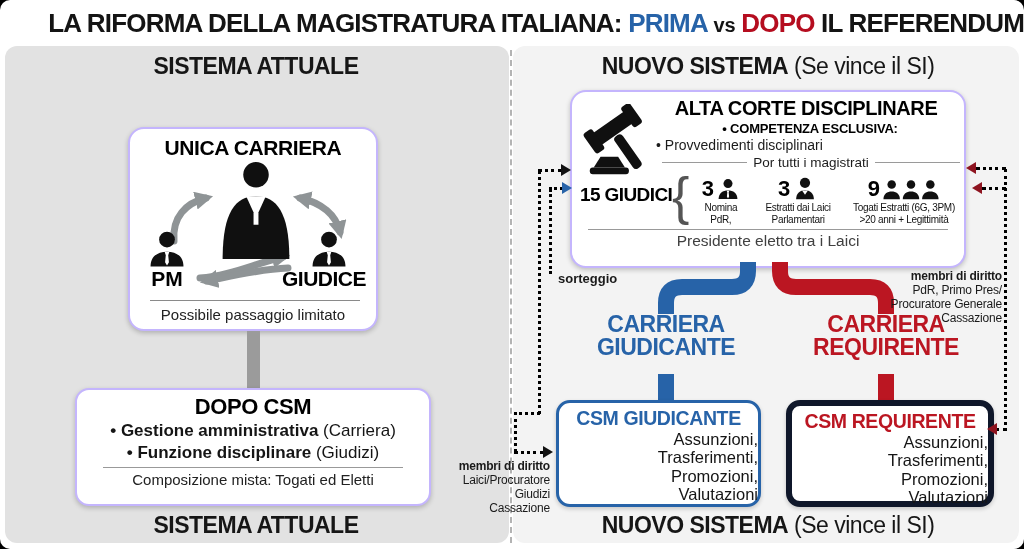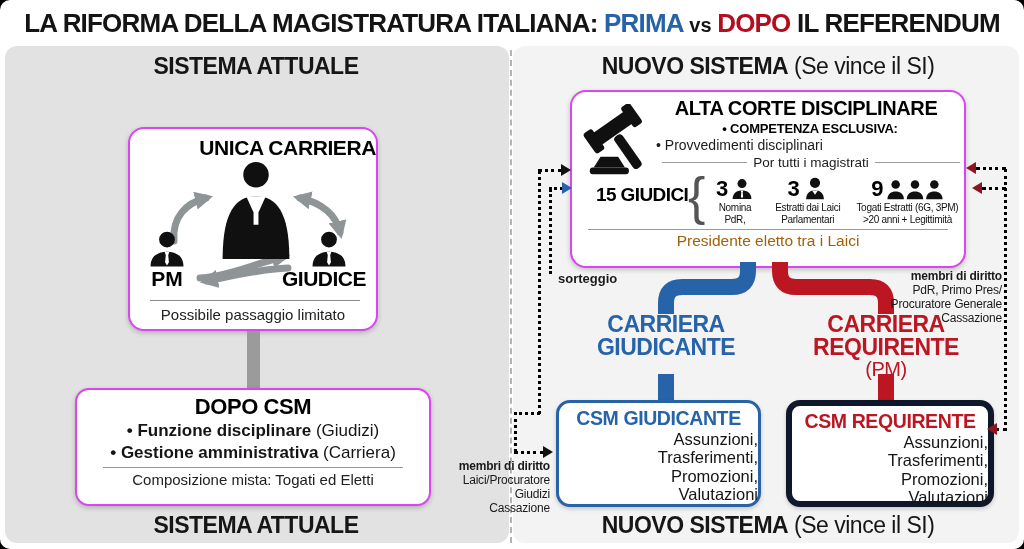--- a/index.html
+++ b/index.html
@@ -6,42 +6,42 @@
   html,body { background:#000; }
   body { width:1024px; height:549px; overflow:hidden;
          font-family:"Liberation Sans","DejaVu Sans",sans-serif; }
   #stage { position:relative; width:1024px; height:549px; background:#fff;
            border-radius:10px; overflow:hidden; }
   .abs { position:absolute; }
   .b { font-weight:bold; }
 
   
   #title { left:0; top:0; width:1024px; height:46px; line-height:46px;
-           text-align:center; font-size:26px; font-weight:bold; letter-spacing:-0.8px; color:#141414; }
+           text-align:right; font-size:26px; font-weight:bold; letter-spacing:-0.8px; color:#141414; }
   #title .prima { color:#2763a8; }
   #title .dopo  { color:#b50d1f; }
   #title .vs    { font-size:20px; letter-spacing:0; }
 
   
   #left-panel  { left:5px;   top:46px; width:504px; height:497px; background:#e2e2e2; border-radius:12px; }
   #right-panel { left:513px; top:46px; width:506px; height:497px; background:#f3f3f3; border-radius:12px; }
   #mid-divider { left:510px; top:50px; height:493px; width:0; border-left:2px dashed #b3b3b3; }
 
   .panel-head, .panel-foot { width:512px; text-align:center; font-size:23px; font-weight:bold;
                              letter-spacing:-0.5px; color:#161616; }
   .panel-head { top:53px; } .panel-foot { top:512px; }
   .lite { font-weight:normal; }
 
   
-  .wbox { background:#fff; border:2px solid #d946ef; border-radius:16px;
+  .wbox { background:#fff; border:2px solid #c4b5fd; border-radius:16px;
           box-shadow:0 2px 5px rgba(0,0,0,.22); }
 
   
   #uc-box { left:128px; top:127px; width:250px; height:204px; }
-  #uc-title { left:0; top:7px; width:100%; text-align:right; font-size:21px; font-weight:bold; letter-spacing:-0.4px; }
+  #uc-title { left:0; top:7px; width:100%; text-align:center; font-size:21px; font-weight:bold; letter-spacing:-0.4px; }
   #uc-arrows { left:0; top:0; }
   #judge-icon { left:88px; top:30px; width:76px; height:104px; }
   #pm-icon { left:16px; top:98px; width:42px; height:44px; }
   #giudice-icon { left:178px; top:98px; width:42px; height:44px; }
   #pm-label { left:6px; top:138px; width:62px; text-align:center; font-size:21px; font-weight:bold; }
   #giudice-label { left:138px; top:138px; width:112px; text-align:center; font-size:21px; font-weight:bold; letter-spacing:-0.5px; }
   #uc-divider { left:20px; top:171px; width:210px; border-top:1.5px solid #8a8a8a; }
   #uc-note { left:0; top:177px; width:100%; text-align:center; font-size:15px; color:#222; }
 
   #csm-connector { left:247px; top:331px; width:13px; height:58px; background:#9b9b9b; }
@@ -54,30 +54,30 @@
   #csm-note { text-align:center; font-size:15px; margin-top:3px; color:#222; }
 
   
   #ac-box { left:570px; top:90px; width:396px; height:178px; padding-top:5px; }
   #gavel { left:10px; top:12px; width:82px; height:76px; }
   #ac-title { margin-left:76px; text-align:center; font-size:20px; font-weight:bold; letter-spacing:-0.4px; }
   #ac-b1 { margin-left:84px; text-align:center; font-size:13px; font-weight:bold; letter-spacing:-0.2px; margin-top:1px; }
   #ac-b2 { margin-left:84px; font-size:14px; margin-top:1px; color:#1c1c1c; }
   #ac-scope { margin:2px 4px 0 90px; display:flex; align-items:center; gap:6px; font-size:13.5px; color:#1c1c1c; }
   #ac-scope .rule { flex:1; border-top:1.5px solid #9a9a9a; }
-  #ac-judges { display:flex; align-items:flex-start; padding-left:24px; margin-top:2px; }
+  #ac-judges { display:flex; align-items:flex-start; padding-left:8px; margin-top:2px;justify-content:flex-end; }
   #ac-judges-label { width:92px; font-size:19px; font-weight:bold; letter-spacing:-0.6px; padding-top:12px; white-space:nowrap; }
   #ac-brace { width:18px; font-size:52px; font-weight:200; color:#555; line-height:52px; margin-top:-2px; }
   .jgroup { text-align:center; }
   .jg1 { width:66px; } .jg2 { width:96px; } .jg3 { width:126px; }
   .jnum-row { display:flex; align-items:flex-end; justify-content:center; height:30px; gap:2px; }
   .jnum { font-size:22px; font-weight:bold; line-height:26px; }
   .jcap { font-size:10px; line-height:1.22; letter-spacing:-0.3px; color:#111; white-space:nowrap; }
   #ac-divider { margin:3px 16px 0; border-top:1.5px solid #999; }
-  #ac-president { text-align:center; font-size:15.5px; margin-top:2px; color:#a16207; }
+  #ac-president { text-align:center; font-size:15.5px; margin-top:2px; color:#404040; }
 
   
   #pipes { left:0; top:0; pointer-events:none; }
 
   
   .carriera { width:200px; text-align:center; line-height:1.0; letter-spacing:-0.5px; }
   .carriera .l12 { font-size:23px; font-weight:bold; }
   .carriera .l3  { font-size:20px; font-weight:normal; }
   #cg-text { left:566px; top:313px; color:#2763a8; }
   #cr-text { left:786px; top:313px; color:#bb1622; }
@@ -185,22 +185,22 @@
     <div id="pm-label" class="abs">PM</div>
     <div id="giudice-label" class="abs">GIUDICE</div>
     <div id="uc-divider" class="abs"></div>
     <div id="uc-note" class="abs">Possibile passaggio limitato</div>
   </div>
 
   <div id="csm-connector" class="abs"></div>
 
   <div id="csm-box" class="abs wbox">
     <div id="csm-title">DOPO CSM</div>
+    <div class="csm-bullet"><span class="b">•</span> <span class="b">Gestione amministrativa</span><span> (Carriera)</span></div>
     <div class="csm-bullet"><span class="b">•</span> <span class="b">Funzione disciplinare</span><span> (Giudizi)</span></div>
-    <div class="csm-bullet"><span class="b">•</span> <span class="b">Gestione amministrativa</span><span> (Carriera)</span></div>
     <div id="csm-divider"></div>
     <div id="csm-note">Composizione mista: Togati ed Eletti</div>
   </div>
 
   <div class="abs panel-foot" style="left:0">SISTEMA ATTUALE</div>
 
   <div id="ac-box" class="abs wbox">
     <svg id="gavel" class="abs">
         <use href="#i-gavel"></use>
       </svg>
@@ -259,21 +259,20 @@
     </g>
   </svg>
 
   <div id="cg-text" class="abs carriera">
     <div class="l12">CARRIERA</div>
     <div class="l12">GIUDICANTE</div>
   </div>
   <div id="cr-text" class="abs carriera">
     <div class="l12">CARRIERA</div>
     <div class="l12">REQUIRENTE</div>
-    <div class="l3">(PM)</div>
   </div>
 
   <div id="csm-g" class="abs csm2">
     <div class="t">CSM GIUDICANTE</div>
     <div class="li">Assunzioni,</div>
     <div class="li">Trasferimenti,</div>
     <div class="li">Promozioni,</div>
     <div class="li">Valutazioni</div>
   </div>
   <div id="csm-r" class="abs csm2">

